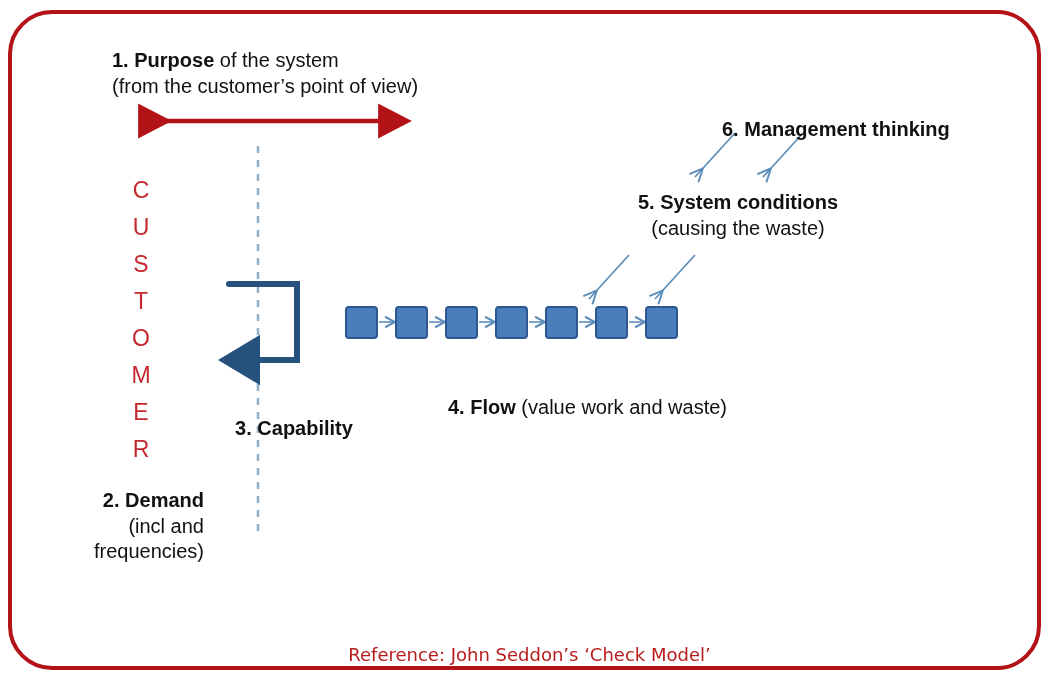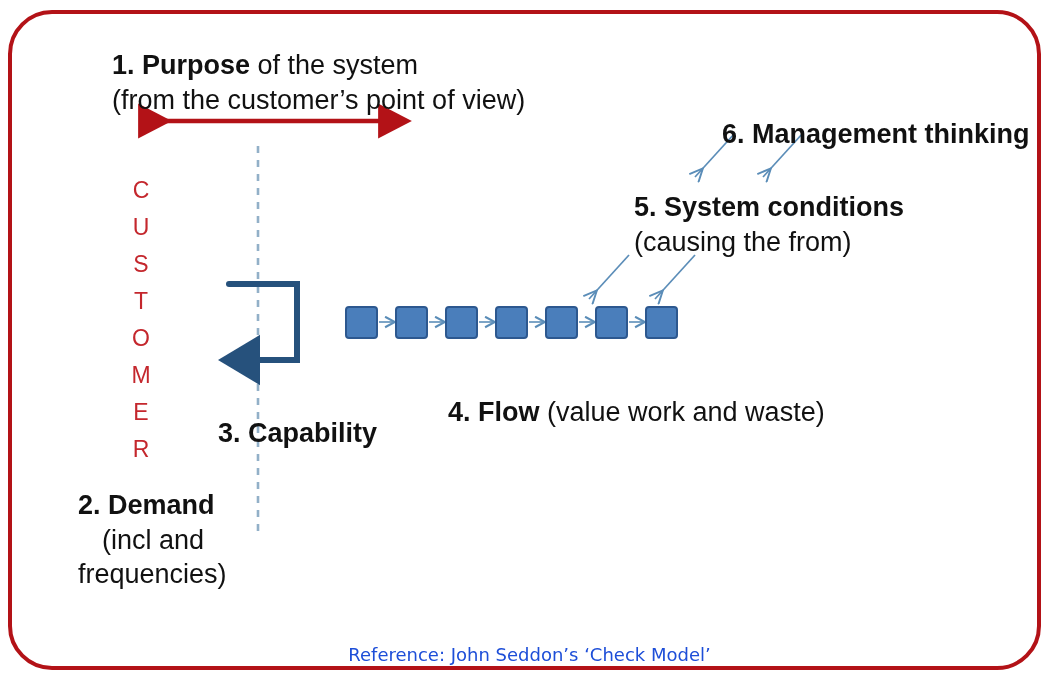--- a/index.html
+++ b/index.html
@@ -28,21 +28,21 @@
     background: transparent;
   }
   
   .txt {
     position: absolute;
     color: #111111;
     line-height: 1.28;
     white-space: nowrap;
   }
   .bold { font-weight: bold; }
-  .t24 { font-size: 27px; }
+  .t24 { font-size: 20px; }
 
   
   #purpose-block { left: 112px; top: 48px; }
   #purpose-line2 { display: block; }
 
   
   #mgmt-block { left: 722px; top: 101px; margin-top: 16px; }
 
   
   #sysc-block { left: 634px; top: 190px; text-align: center; width: 208px; }
@@ -60,21 +60,21 @@
   #demand-block { left: 78px; top: 488px; width: 126px; text-align: right; }
   #demand-block span { display: block; }
 
   
   #reference {
     position: absolute;
     left: 0; top: 644px; width: 1059px;
     text-align: center;
     font-family: "DejaVu Sans", sans-serif;
     font-size: 18px;
-    color: #1d4ed8;
+    color: #b91c1c;
     white-space: nowrap;
   }
 
   
   #customer {
     position: absolute;
     left: 126px;
     top: 172px;
     width: 30px;
     color: #c4272d;
@@ -158,21 +158,21 @@
 
   <div class="txt t24" id="purpose-block">
     <span class="bold">1. Purpose</span><span> of the system</span>
     <span id="purpose-line2">(from the customer’s point of view)</span>
   </div>
 
   <div class="txt t24 bold" id="mgmt-block">6. Management thinking</div>
 
   <div class="txt t24" id="sysc-block">
     <span class="l1 bold">5. System conditions</span>
-    <span class="l2">(causing the from)</span>
+    <span class="l2">(causing the waste)</span>
   </div>
 
   <div class="txt t24" id="flow-block">
     <span class="bold">4. Flow</span><span> (value work and waste)</span>
   </div>
 
   <div class="txt t24" id="cap-block">
     <span class="bold">3. Capability</span>
   </div>
 

